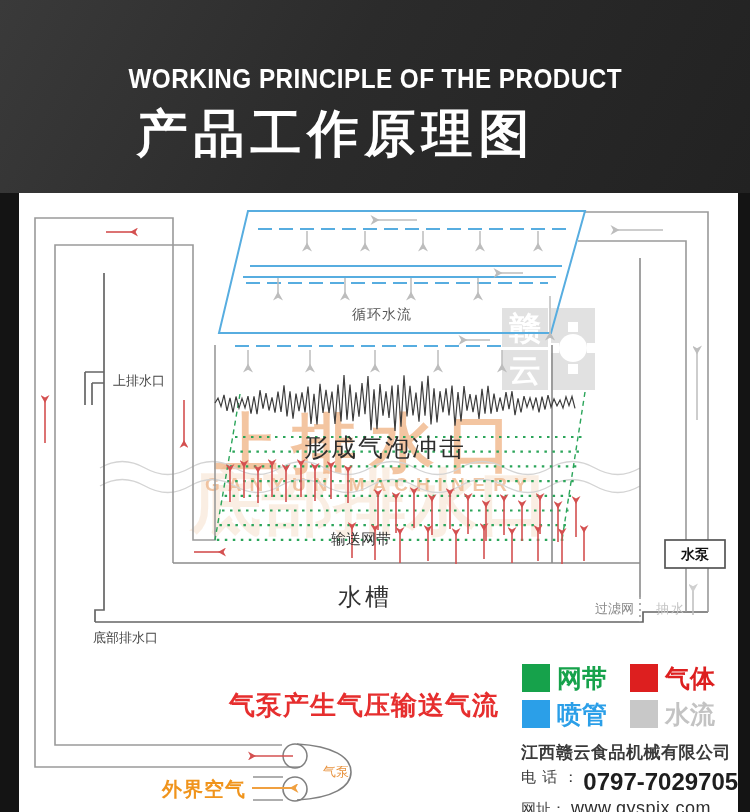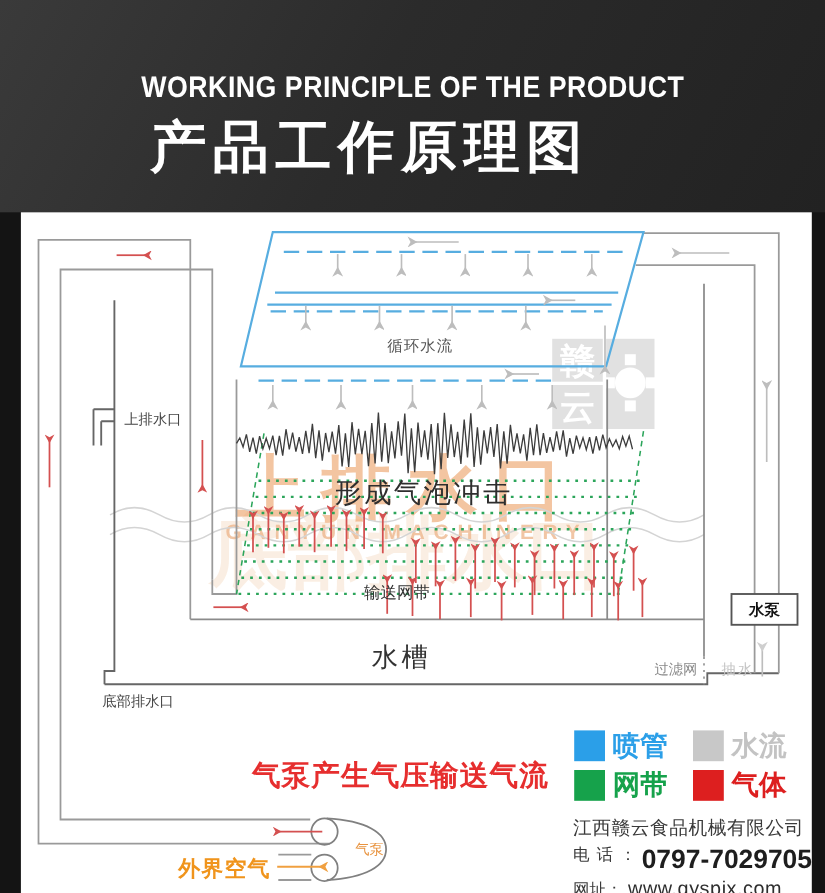--- a/index.html
+++ b/index.html
@@ -18,21 +18,21 @@
   svg text{font-family:"Liberation Sans", sans-serif;}
   
   .legend{position:absolute;left:522px;top:663px;width:216px;}
   .legend-row{display:flex;align-items:center;height:29px;margin-bottom:7px;}
   .sw{width:28px;height:28px;margin-right:7px;flex:0 0 auto;}
   .legend-label{font-size:25px;font-weight:bold;line-height:28px;white-space:nowrap;}
   .cell{display:flex;align-items:center;width:108px;}
   .c-blue{color:#2b9fe8}.c-gray{color:#c3c3c3}.c-green{color:#16a24b}.c-red{color:#dd1f1f}
   
   .company{position:absolute;left:521px;top:741px;width:217px;color:#3a3a3a;}
-  .co-name{font-size:17px;font-weight:normal;letter-spacing:.5px;white-space:nowrap;}
+  .co-name{font-size:17px;font-weight:bold;letter-spacing:.5px;white-space:nowrap;}
   .co-phone{margin-top:4px;display:flex;align-items:flex-start;white-space:nowrap;}
   .co-phone .lab{font-size:15px;letter-spacing:1px;}
   .co-phone .num{font-size:24px;font-weight:bold;color:#1e1e1e;margin-left:4px;}
   .co-web{margin-top:2px;display:flex;align-items:baseline;white-space:nowrap;}
   .co-web .lab{font-size:15px;}
   .co-web .url{font-size:18px;color:#2e2e2e;margin-left:5px;letter-spacing:.5px;}
   
   .wm-ghost{position:absolute;left:90px;top:455px;width:560px;text-align:center;font-size:72px;
             font-weight:bold;color:#f0c9a4;opacity:.30;font-family:"Liberation Serif",serif;
             white-space:nowrap;pointer-events:none;}
@@ -241,36 +241,36 @@
       <text x="695" y="559" font-size="14" fill="#111" text-anchor="middle" font-weight="bold">水泵</text>
       <text x="323" y="776" font-size="13" fill="#e8933f">气泵</text>
       <text x="364" y="714" font-size="26" fill="#e62e2e" text-anchor="middle" font-weight="bold" letter-spacing="1">气泵产生气压输送气流</text>
       <text x="246" y="796" font-size="20" fill="#f0941c" text-anchor="end" font-weight="bold" letter-spacing="1">外界空气</text>
     </g>
   </svg>
 
   <div class="legend">
     <div class="legend-row">
       <div class="cell">
+        <div class="sw" style="background:#16a24b"></div>
+        <div class="legend-label c-green">网带</div>
+      </div>
+      <div class="cell">
+        <div class="sw" style="background:#dd1f1f"></div>
+        <div class="legend-label c-red">气体</div>
+      </div>
+    </div>
+    <div class="legend-row">
+      <div class="cell">
         <div class="sw" style="background:#2b9fe8"></div>
         <div class="legend-label c-blue">喷管</div>
       </div>
       <div class="cell">
         <div class="sw" style="background:#c8c8c8"></div>
         <div class="legend-label c-gray">水流</div>
-      </div>
-    </div>
-    <div class="legend-row">
-      <div class="cell">
-        <div class="sw" style="background:#16a24b"></div>
-        <div class="legend-label c-green">网带</div>
-      </div>
-      <div class="cell">
-        <div class="sw" style="background:#dd1f1f"></div>
-        <div class="legend-label c-red">气体</div>
       </div>
     </div>
   </div>
 
   <div class="company">
     <div class="co-name">江西赣云食品机械有限公司</div>
     <div class="co-phone">
       <span class="lab">电 话 ：</span>
       <span class="num">0797-7029705</span>
     </div>

